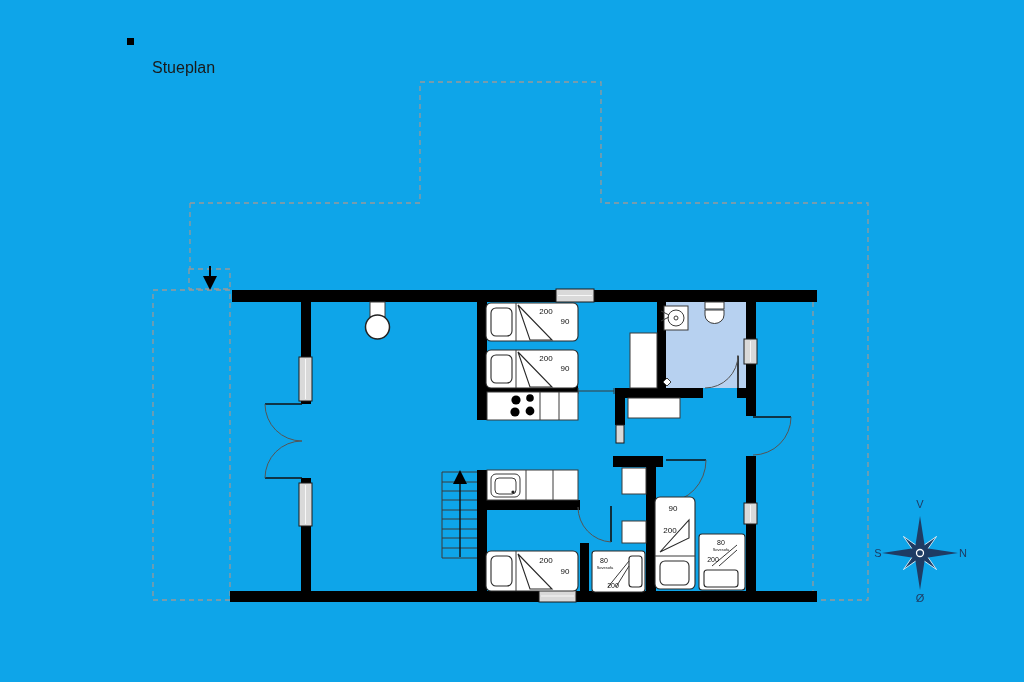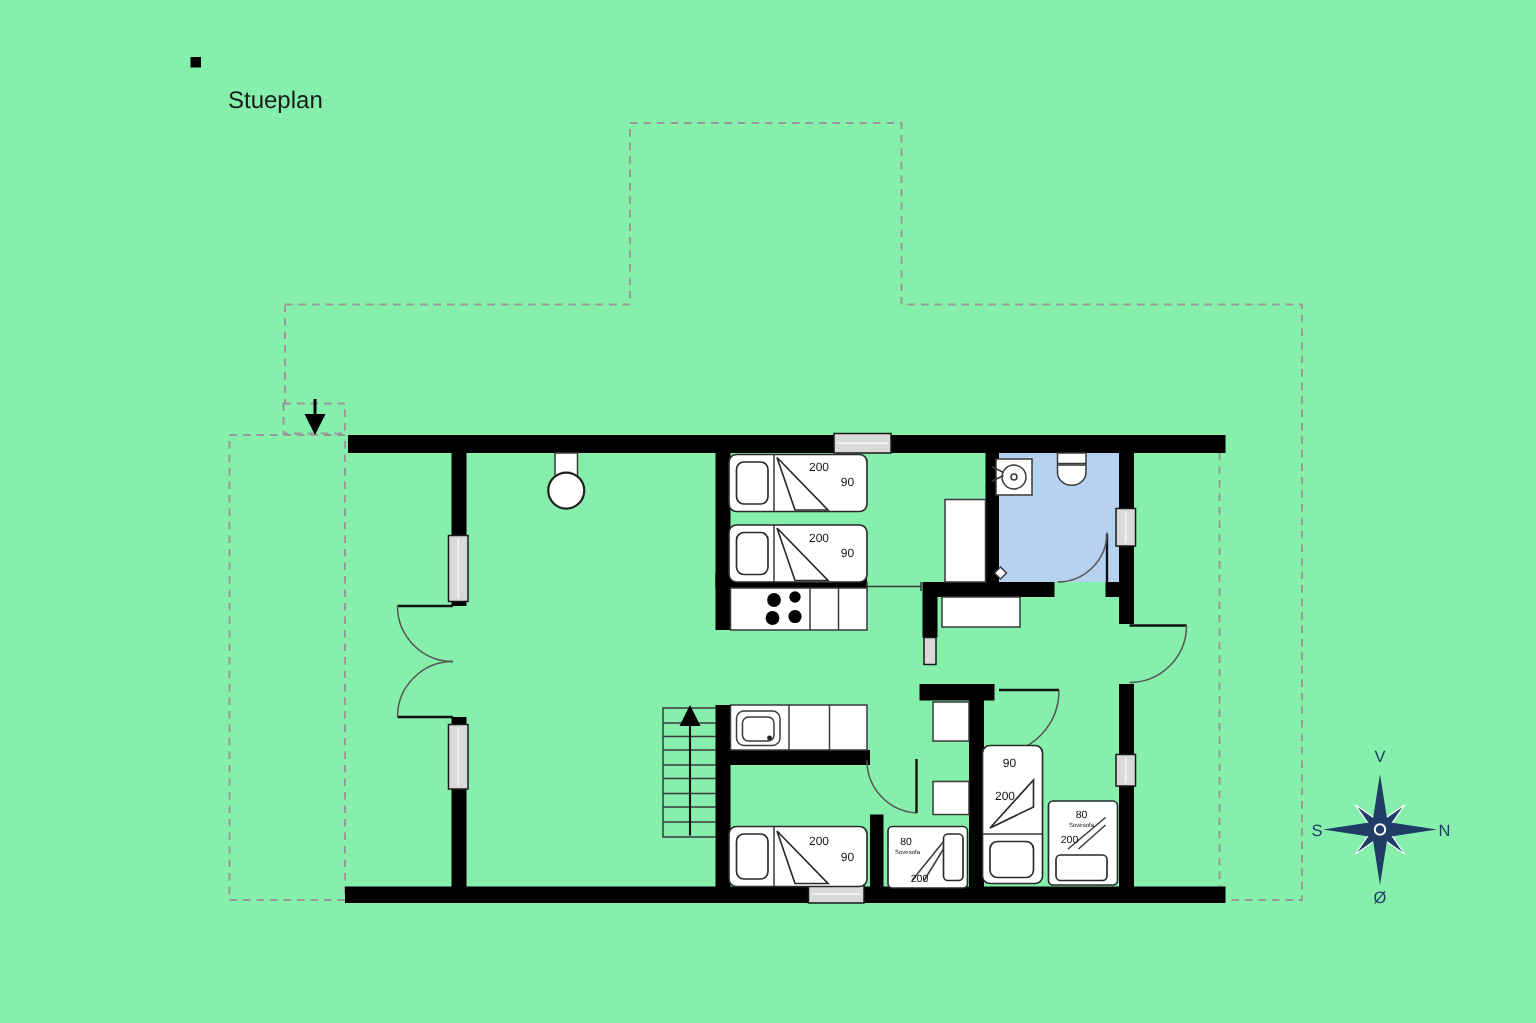--- a/index.html
+++ b/index.html
@@ -1,16 +1,16 @@
 <!DOCTYPE html>
 <html><head>
 <meta charset="utf-8">
 <style>
   html,body{margin:0;padding:0;background:#ffffff;}
-  .stage{position:relative;width:1024px;height:682px;background:#86efac;overflow:hidden;
+  .stage{position:relative;width:1024px;height:682px;background:#0ea5e9;overflow:hidden;
          font-family:"Liberation Sans", sans-serif;}
   .title{position:absolute;left:152px;top:59px;font-size:16px;color:#1a1a1a;}
   .artifact{position:absolute;left:127px;top:38px;width:7px;height:7px;background:#000;}
   svg{position:absolute;left:0;top:0;}
   .wall{fill:#000000;stroke:none;}
   .dash{fill:none;stroke:#999999;stroke-width:1.3;stroke-dasharray:5 4;}
   .win{fill:#d9d9d9;stroke:#1a1a1a;stroke-width:1;}
   .winline{stroke:#f7f7f7;stroke-width:1;}
   .thin{fill:#ffffff;stroke:#3a3a3a;stroke-width:1;}
   .thinline{fill:none;stroke:#3a3a3a;stroke-width:1;}

